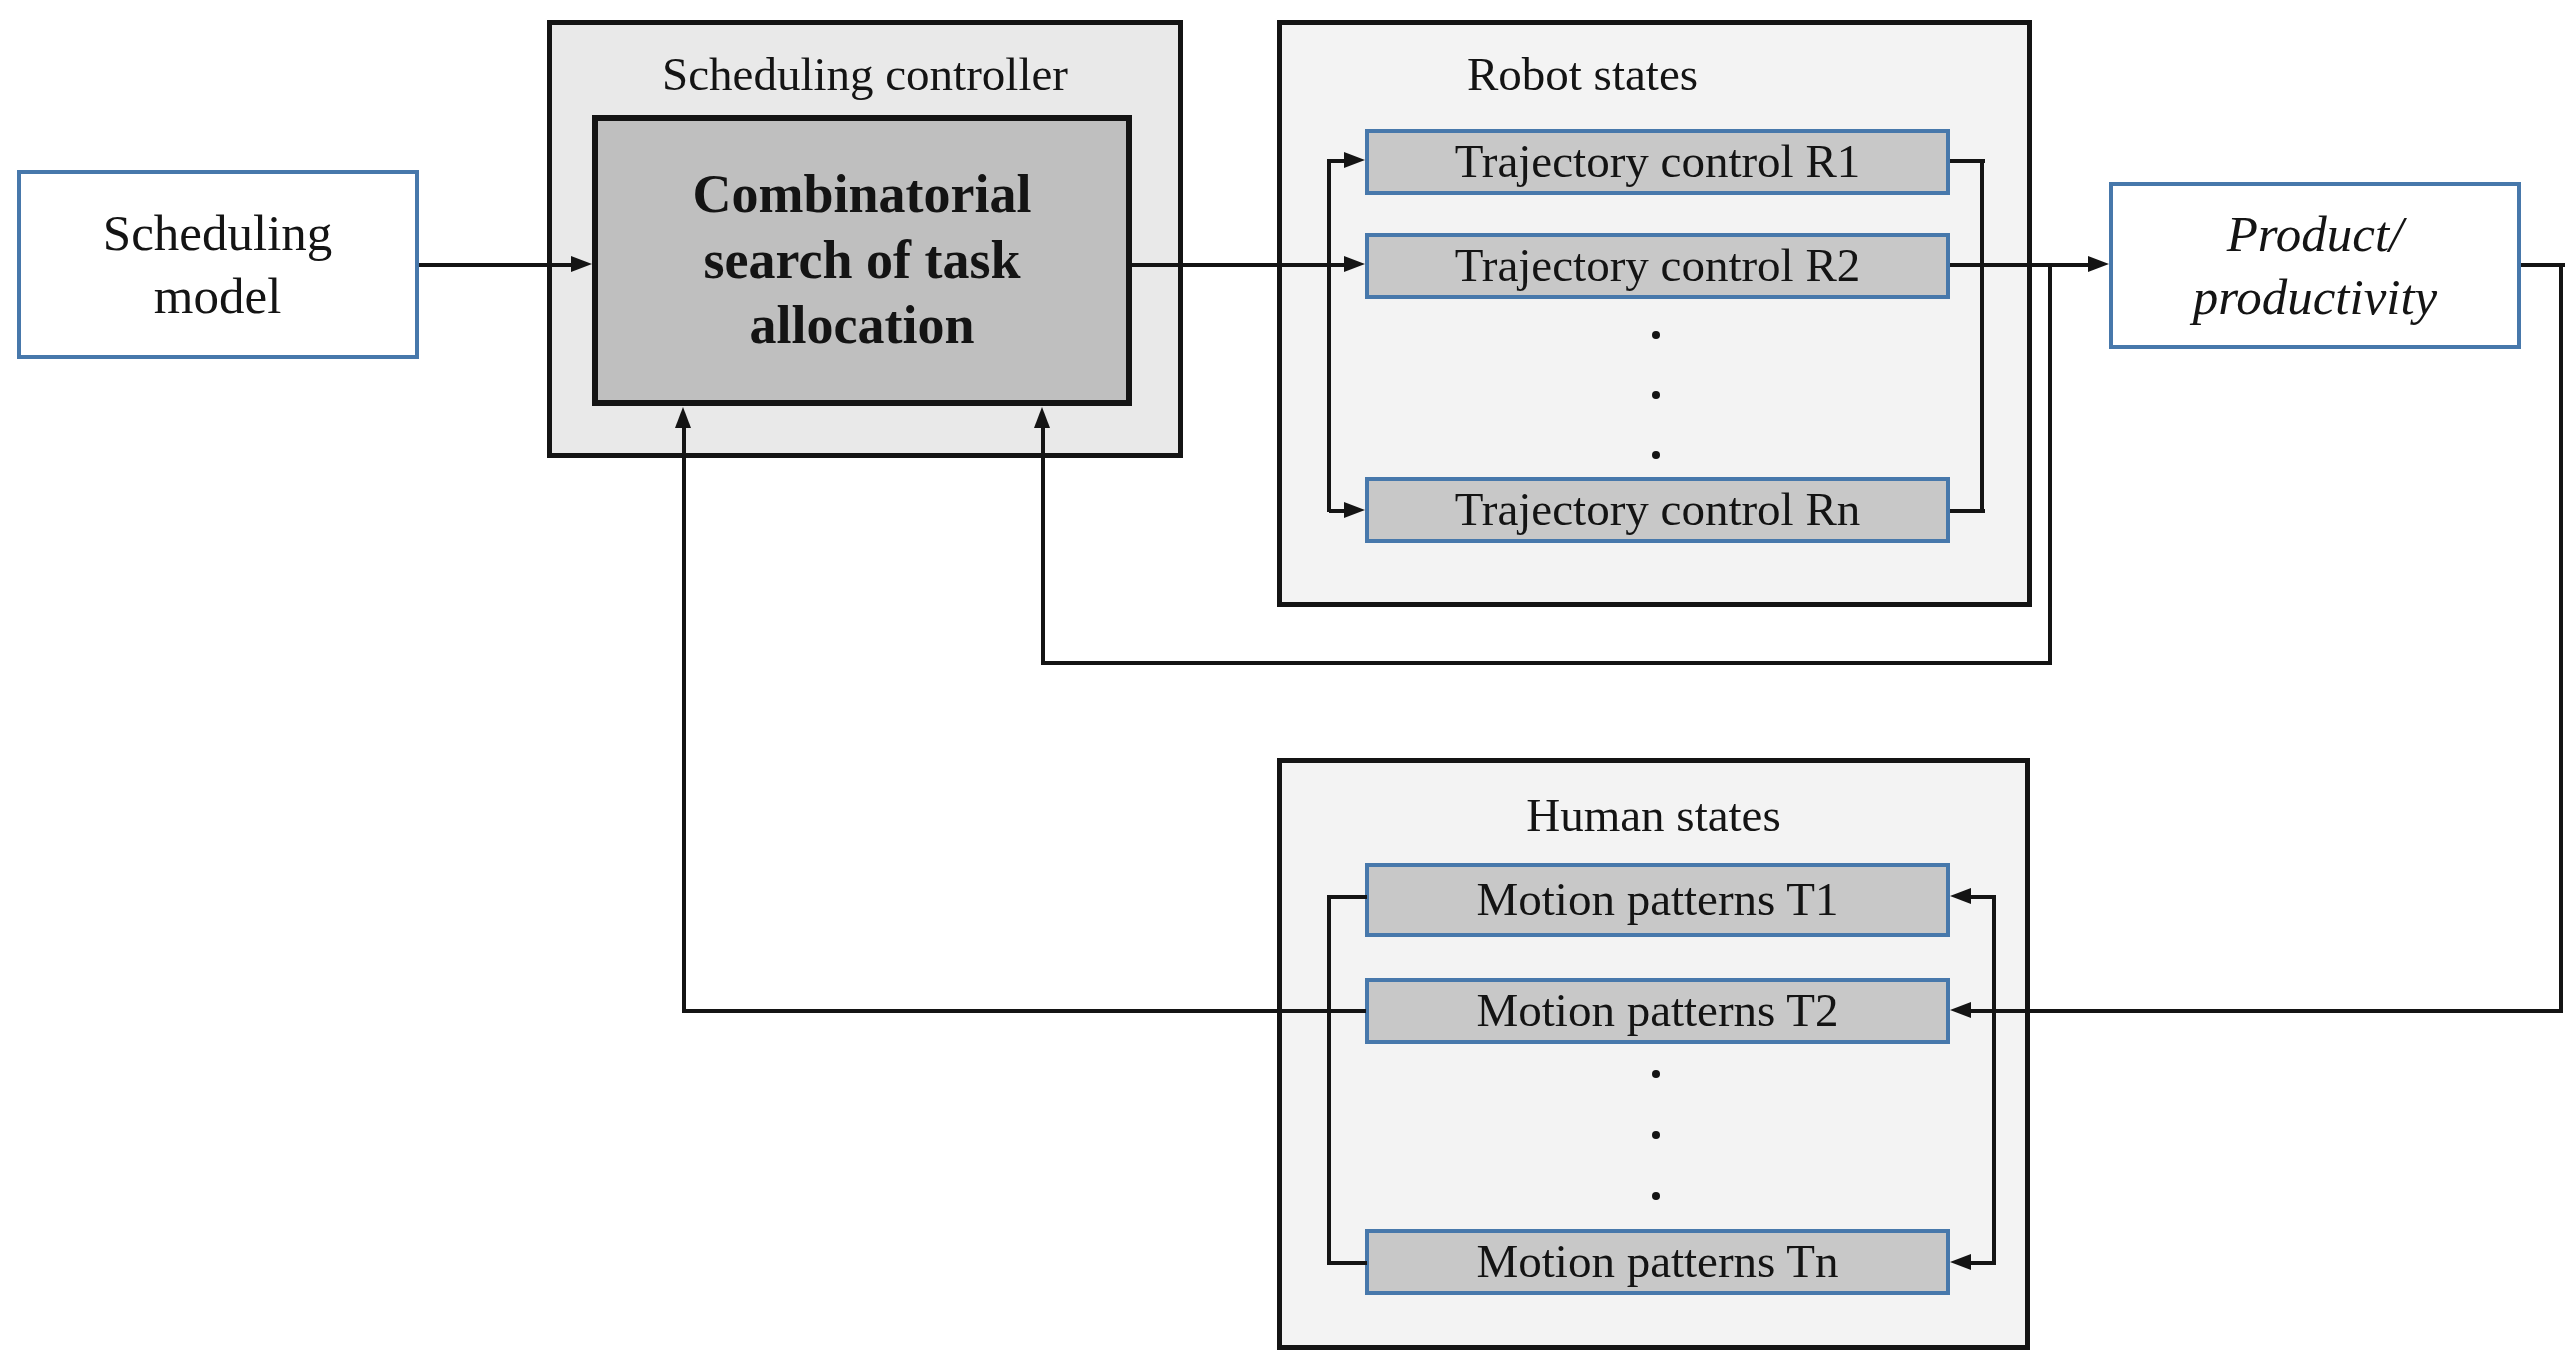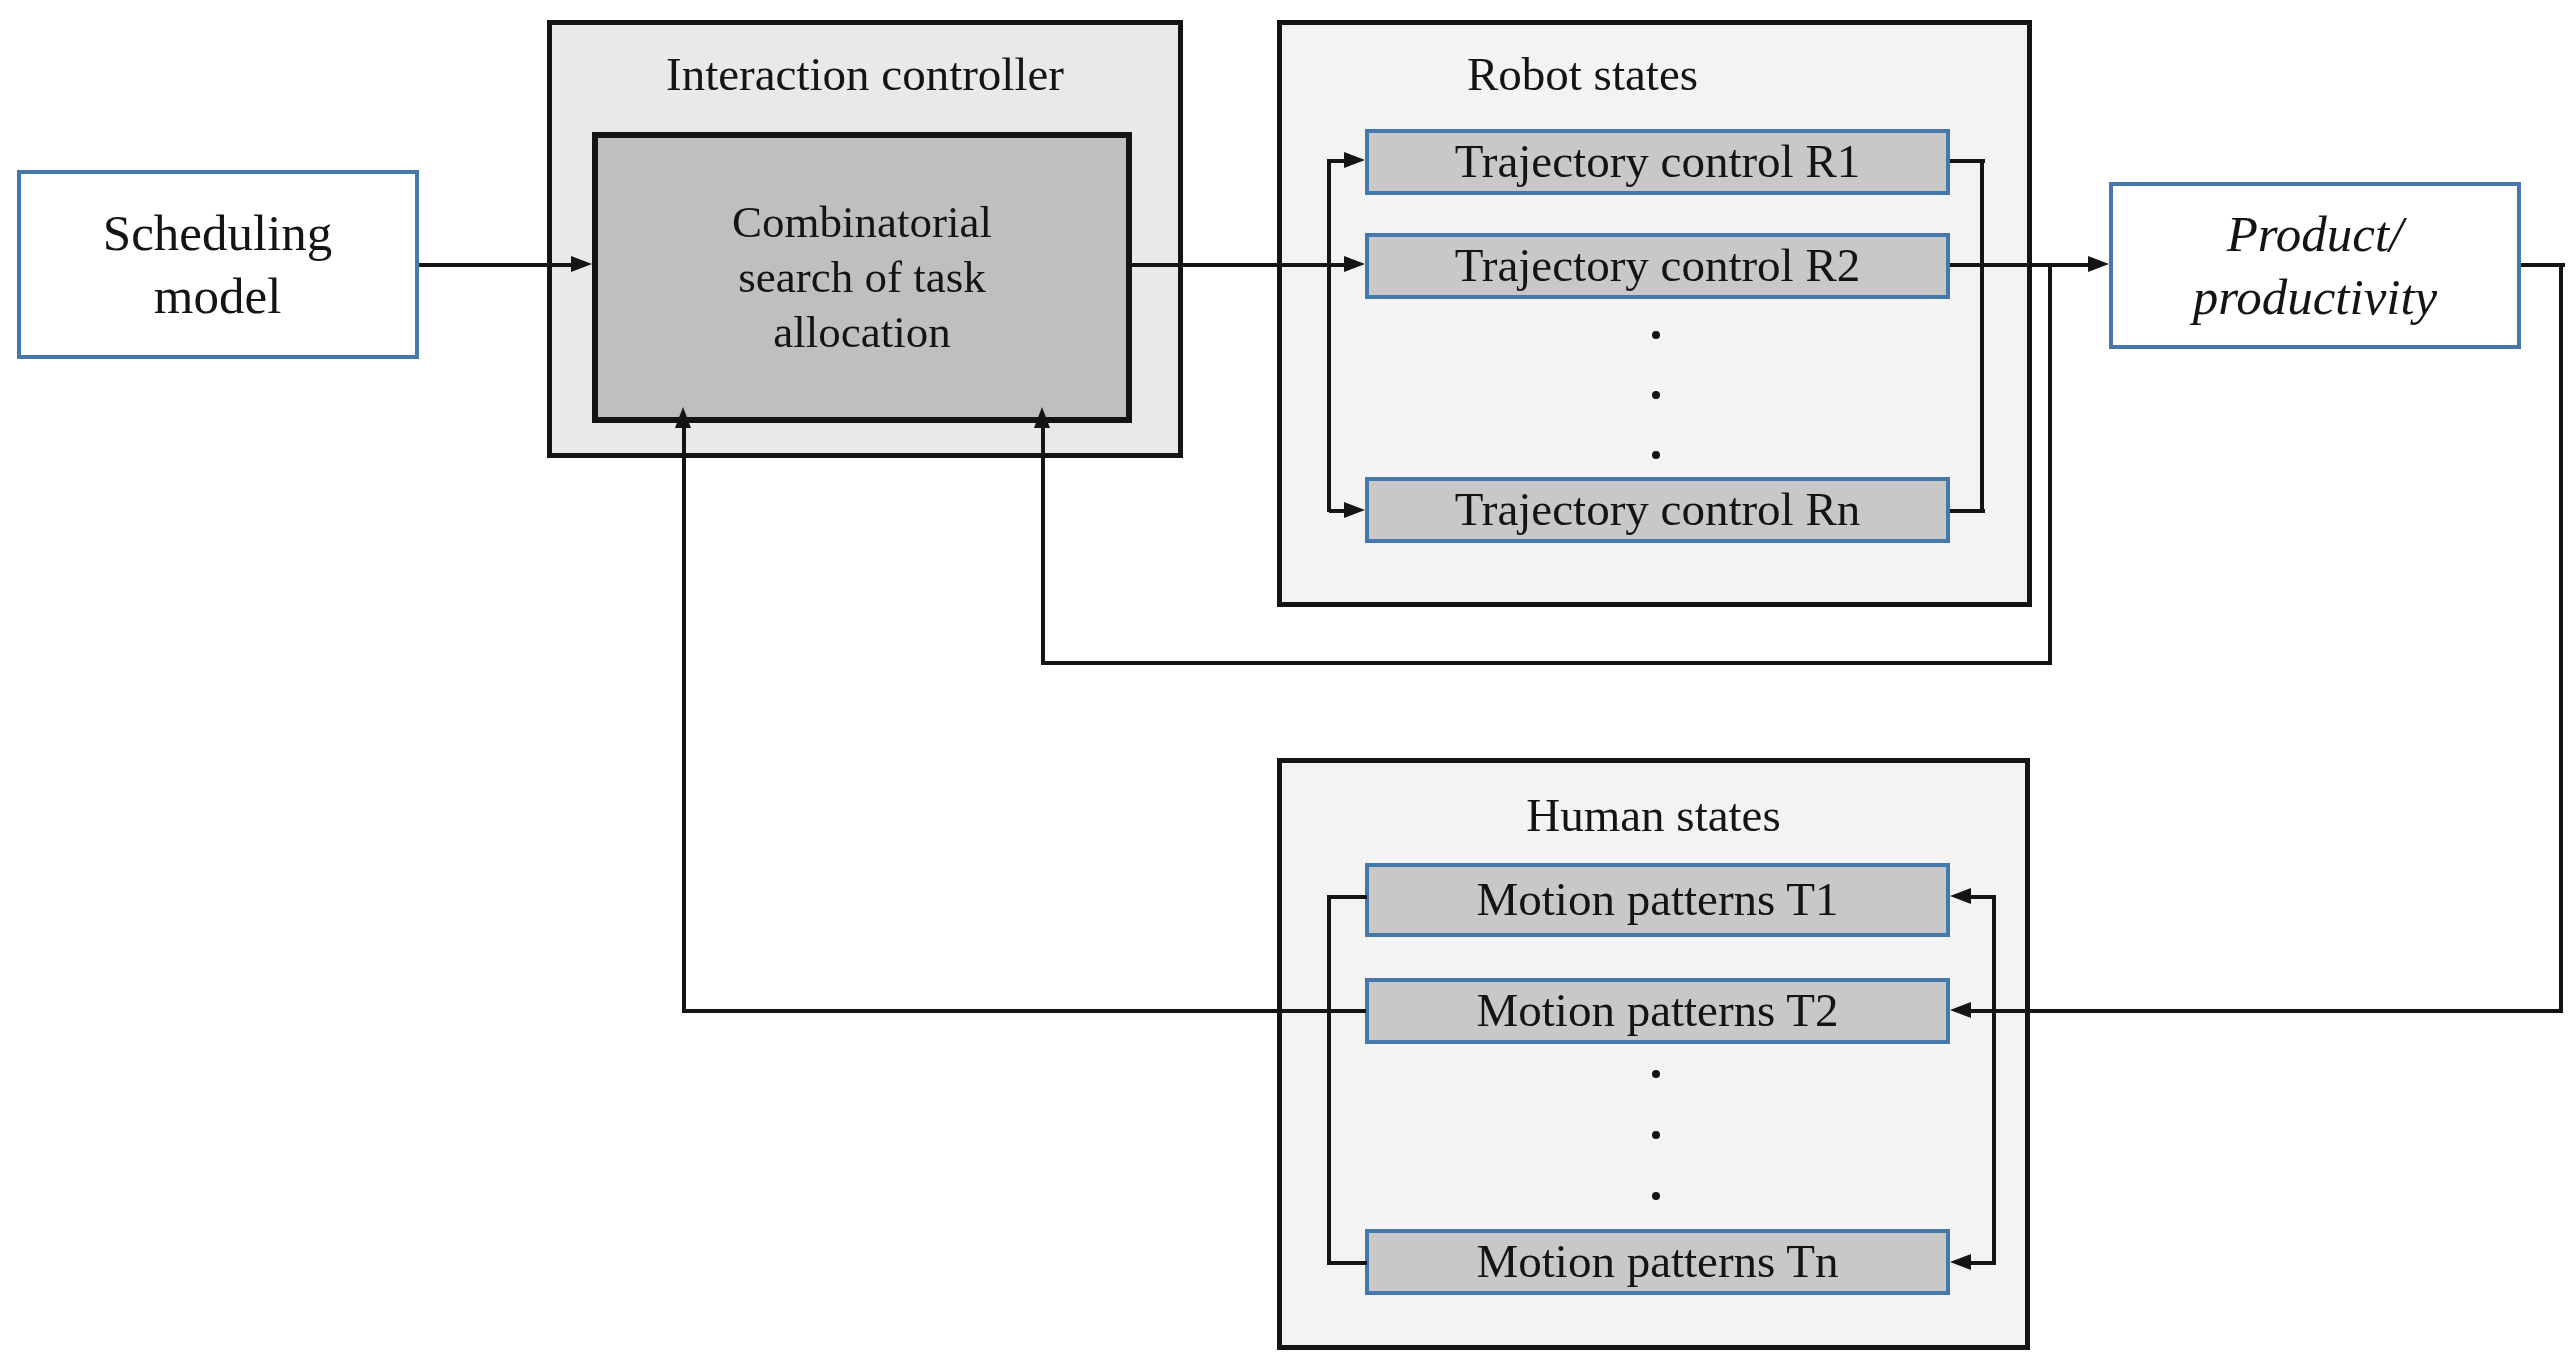--- a/index.html
+++ b/index.html
@@ -4,41 +4,41 @@
 <style>
   html,body{margin:0;padding:0;background:#ffffff;}
   #canvas{position:relative;width:2576px;height:1364px;background:#ffffff;overflow:hidden;
           font-family:"Liberation Serif","DejaVu Serif",serif;color:#141414;}
   .box{position:absolute;box-sizing:border-box;display:flex;align-items:center;justify-content:center;
        text-align:center;white-space:pre-line;line-height:1.22;}
   .blue-box{border:4.4px solid #4778ab;background:#ffffff;font-size:51px;}
   .container{position:absolute;box-sizing:border-box;border:5.2px solid #141414;}
   .bg-controller{background:#e9e9e9;}
   .bg-states{background:#f3f3f3;}
-  .inner-box{border:6.1px solid #141414;background:#bfbfbf;font-weight:normal;font-size:45px;margin-top:17px;}
+  .inner-box{border:6.1px solid #141414;background:#bfbfbf;font-weight:bold;font-size:54px;}
   .item-box{border:4.4px solid #4778ab;background:#c8c8c8;font-size:47px;}
   .title{position:absolute;display:flex;align-items:center;justify-content:center;font-size:47px;}
   .hline{position:absolute;height:3.5px;background:#141414;}
   .vline{position:absolute;width:3.5px;background:#141414;}
   .ar,.al,.au{position:absolute;width:0;height:0;}
   .ar{border-top:8.7px solid transparent;border-bottom:8.7px solid transparent;border-left:21px solid #141414;}
   .al{border-top:8.7px solid transparent;border-bottom:8.7px solid transparent;border-right:21px solid #141414;}
   .au{border-left:8.7px solid transparent;border-right:8.7px solid transparent;border-bottom:21px solid #141414;}
   .dot{position:absolute;width:7.9px;height:7.9px;border-radius:50%;background:#141414;}
 </style>
 </head>
 <body>
 
 <div id="canvas">
 
   <div class="container bg-controller" style="left:547px;top:20px;width:636px;height:438px;"></div>
   <div class="container bg-states" style="left:1277px;top:20px;width:755px;height:587px;"></div>
   <div class="container bg-states" style="left:1277px;top:758px;width:753px;height:592px;"></div>
 
-  <div class="title" style="left:547px;top:39px;width:636px;height:70px;">Interaction controller</div>
+  <div class="title" style="left:547px;top:39px;width:636px;height:70px;">Scheduling controller</div>
   <div class="title" style="left:1277px;top:39px;width:611px;height:70px;">Robot states</div>
   <div class="title" style="left:1277px;top:780px;width:753px;height:70px;">Human states</div>
 
   <div class="box blue-box" style="left:16.6px;top:170px;width:402px;height:189px;">Scheduling
 model</div>
   <div class="box inner-box" style="left:592px;top:115px;width:540px;height:291px;">Combinatorial
 search of task
 allocation</div>
   <div class="box blue-box" style="left:2109px;top:182px;width:412px;height:167px;font-style:italic;">Product/
 productivity</div>

